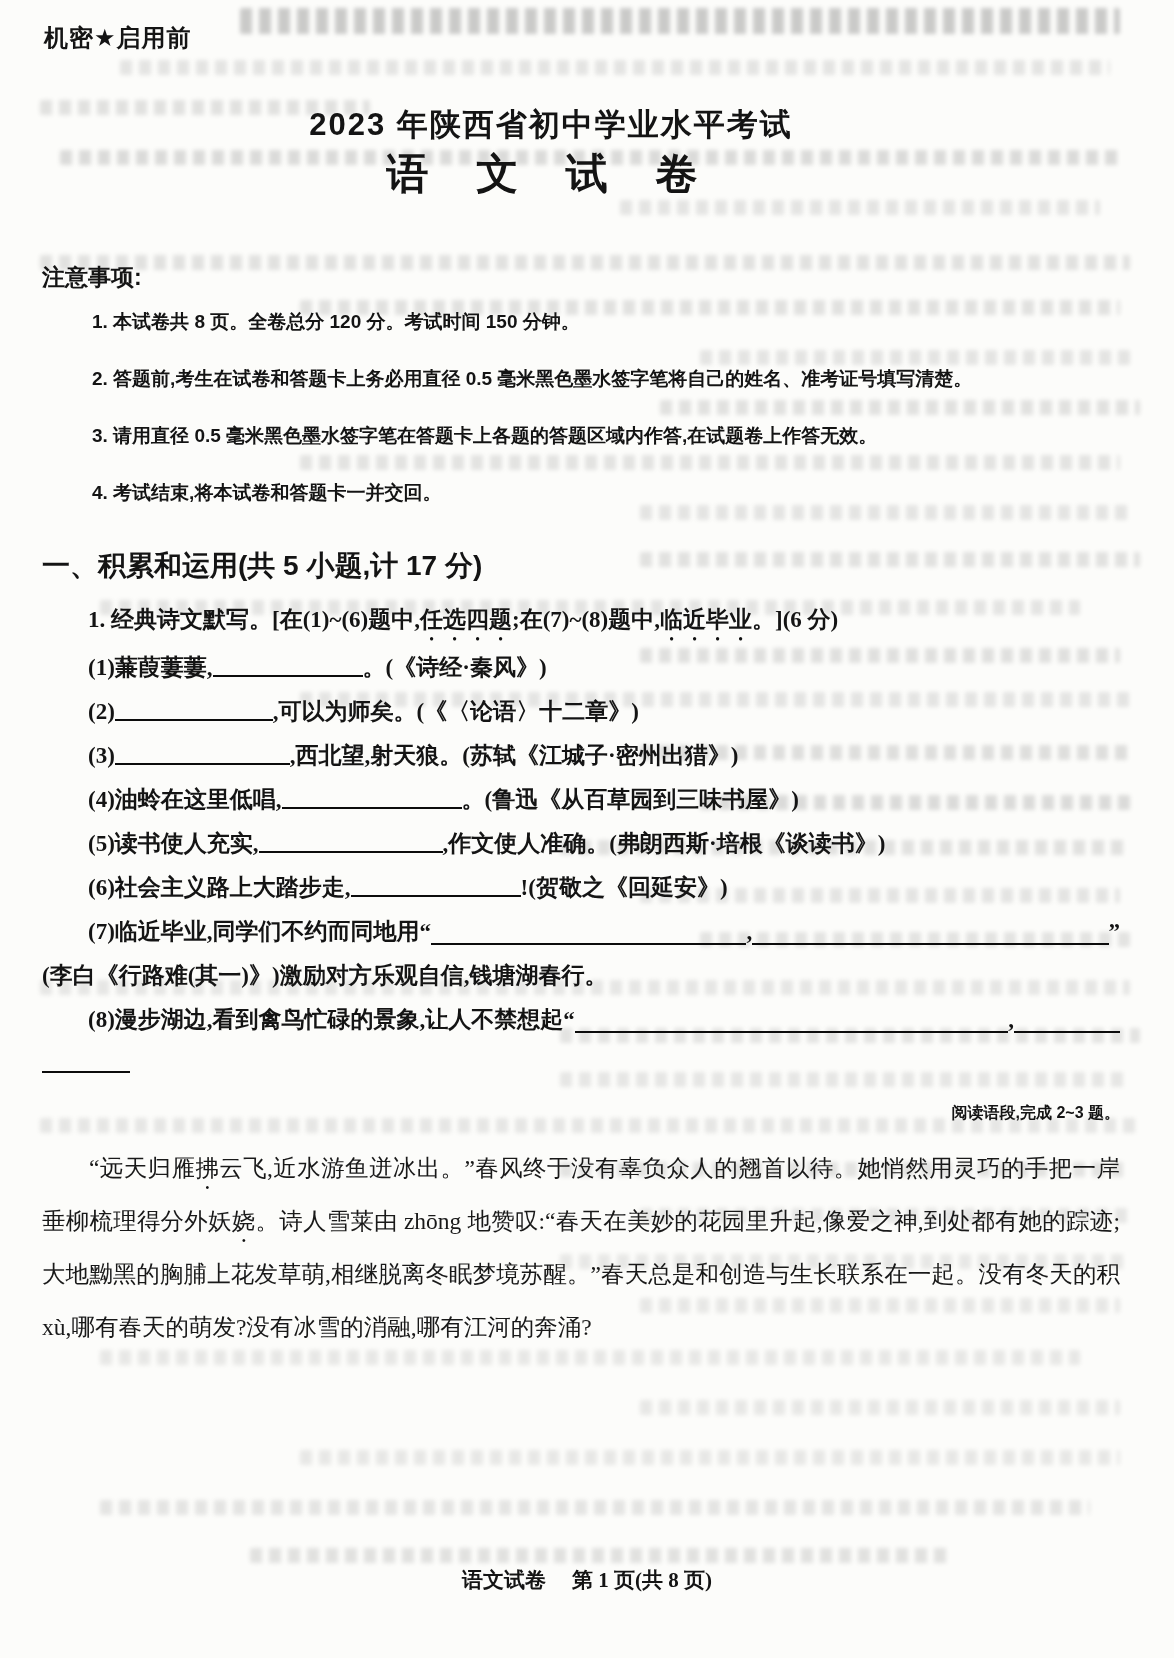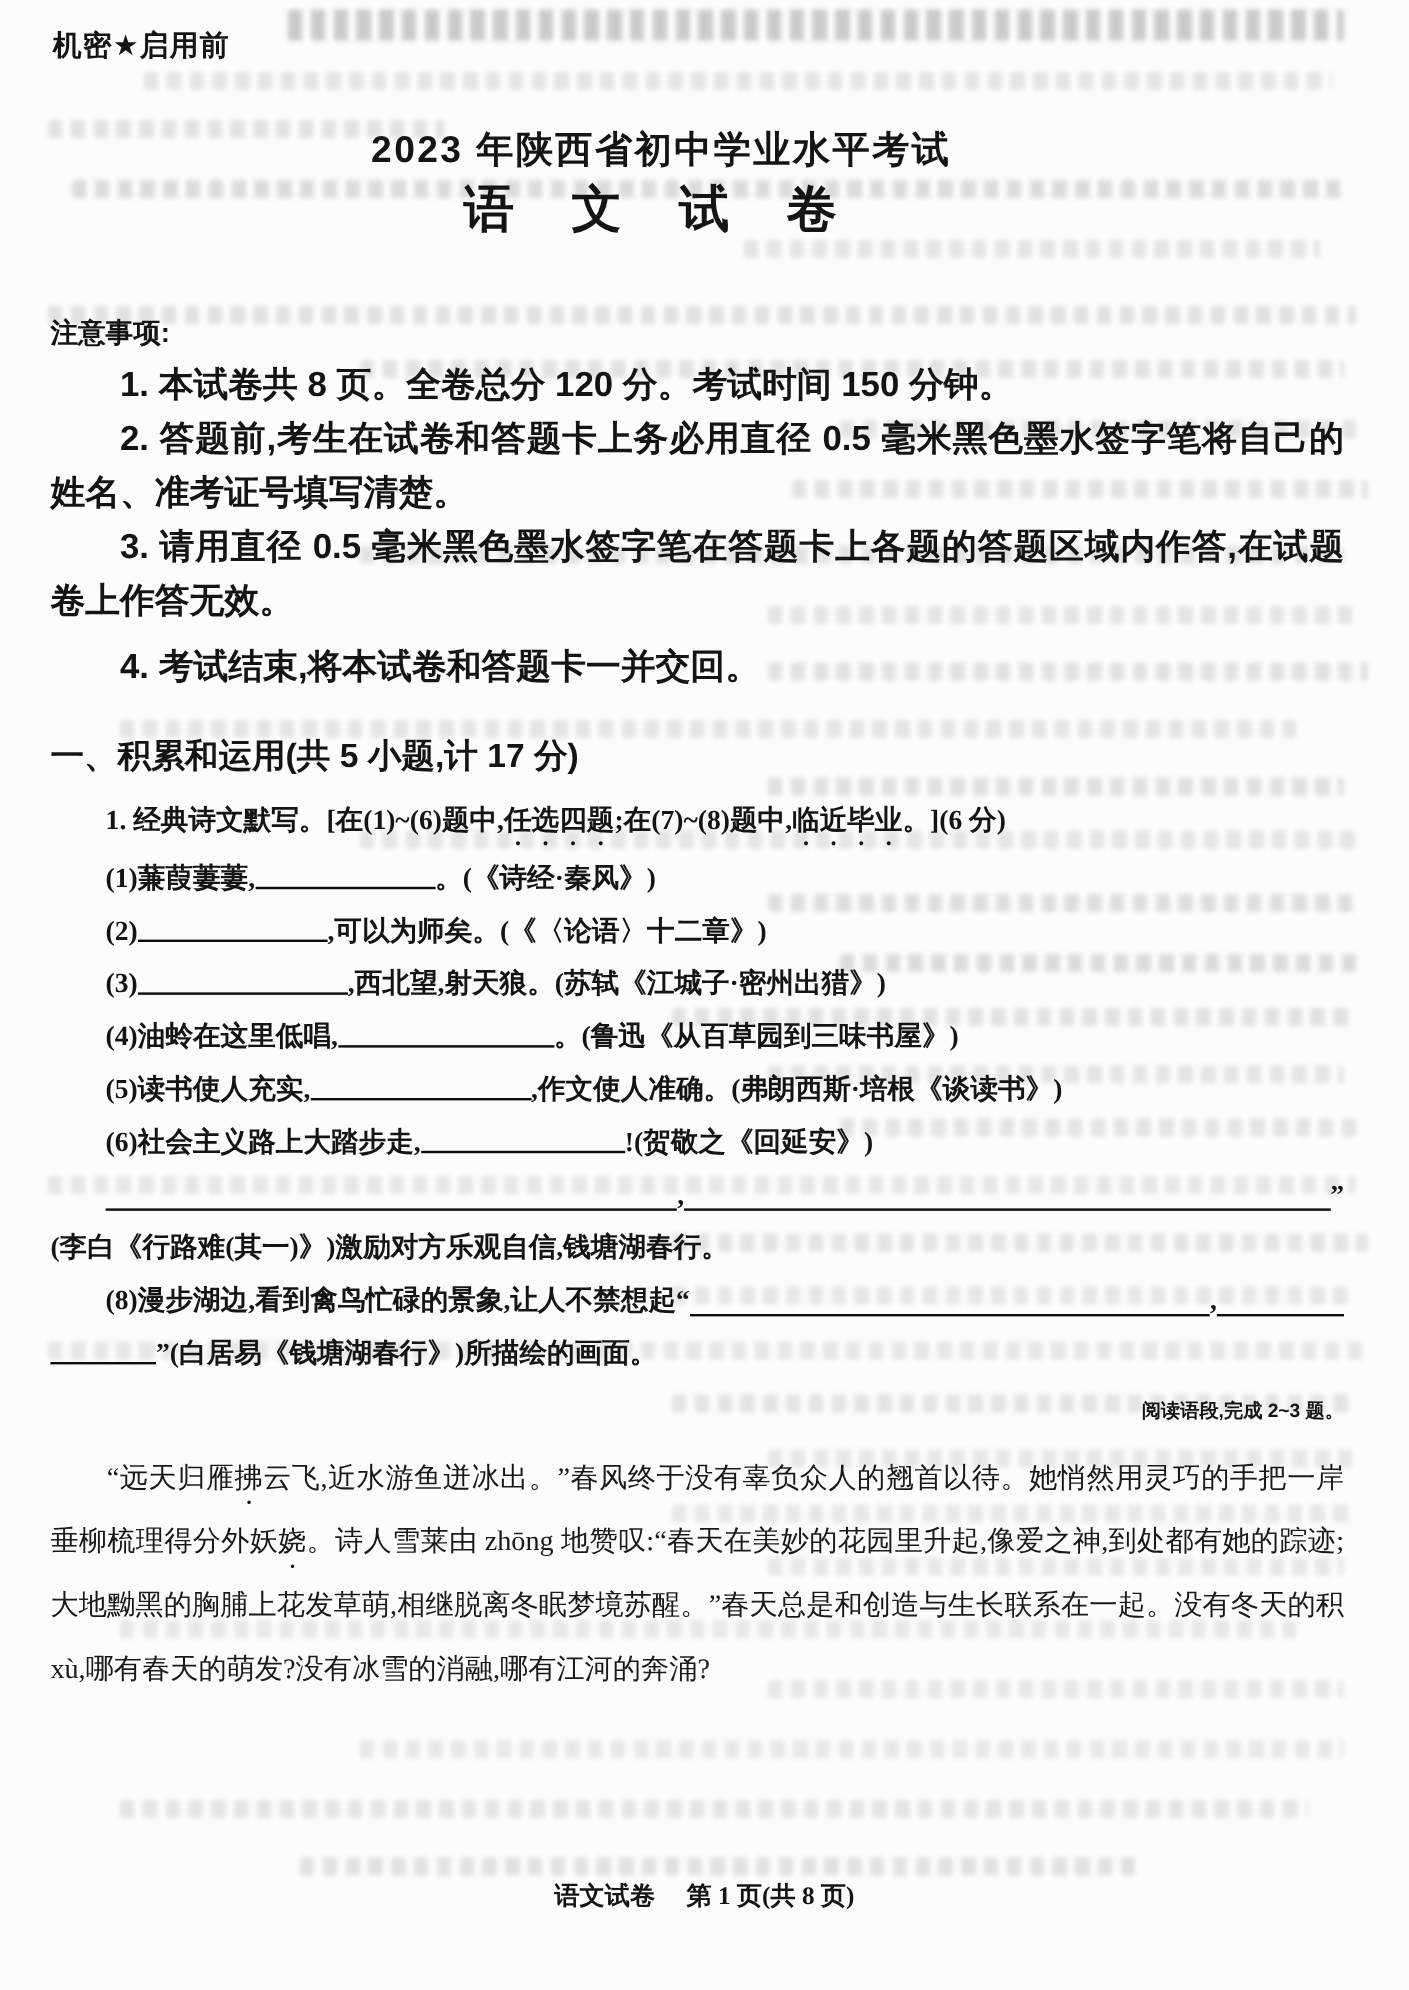--- a/index.html
+++ b/index.html
@@ -20,21 +20,21 @@
   .exam-title{
     text-align:center;font-size:31px;font-weight:700;margin-top:50px;
     transform:translateX(-30px);letter-spacing:2px;
   }
   .paper-title{
     text-align:center;font-size:42px;font-weight:700;
     transform:translateX(-30px);letter-spacing:18px;
   }
   .notice-h{font-size:23px;font-weight:700;margin-top:60px;}
   .notice-p{
-    font-size:29px;font-weight:700;line-height:45px;margin:0;
+    font-size:19px;font-weight:700;line-height:45px;margin:12px;
     text-indent:2em;text-align:justify;
   }
   .notice-p.first{margin-top:6px;}
   .notice-p.last{margin-top:10px;}
   .sec-h{font-size:28px;font-weight:700;margin-top:32px;}
   .stem{font-size:23px;font-weight:700;line-height:46px;margin-top:12px;text-indent:2em;}
   .row{
     font-size:23px;font-weight:700;line-height:44px;height:44px;
     white-space:nowrap;text-indent:2em;
   }
@@ -140,35 +140,36 @@
     <span>(4)油蛉在这里低唱,</span><span class="blank" style="width:180px"></span><span>。(鲁迅《从百草园到三味书屋》)</span>
   </div>
   <div class="row">
     <span>(5)读书使人充实,</span><span class="blank" style="width:184px"></span><span>,作文使人准确。(弗朗西斯·培根《谈读书》)</span>
   </div>
   <div class="row">
     <span>(6)社会主义路上大踏步走,</span><span class="blank" style="width:170px"></span><span>!(贺敬之《回延安》)</span>
   </div>
 
   <div class="flexline">
+    <span class="t">(7)临近毕业,同学们不约而同地用“</span>
       <span class="blank fill1"></span>
       <span class="t">,</span>
       <span class="blank fill2"></span>
       <span class="t">”</span>
   </div>
   <div class="row cont">(李白《行路难(其一)》)激励对方乐观自信,钱塘湖春行。</div>
 
   <div class="flexline">
     <span class="t">(8)漫步湖边,看到禽鸟忙碌的景象,让人不禁想起“</span>
       <span class="blank fill1"></span>
       <span class="t">,</span>
       <span class="blank" style="width:106px"></span>
   </div>
   <div class="row cont">
-    <span class="blank" style="width:88px"></span><span>”(白居易《钱塘湖春行》)所描绘的画面。</span>
+    <span class="blank" style="width:88px"></span>
   </div>
 
   <div class="intro sans">阅读语段,完成 2~3 题。</div>
 
   <p class="passage">
     <span>“远天归雁</span><span class="emdot">拂</span><span>云飞,近水游鱼迸冰出。”春风终于没有辜负众人的翘首以待。她悄然用灵巧的手把一岸垂柳梳理得分外妖</span><span class="emdot">娆</span><span>。诗人雪莱由 zhōng 地赞叹:“春天在美妙的花园里升起,像爱之神,到处都有她的踪迹;大地黝黑的胸脯上花发草萌,相继脱离冬眠梦境苏醒。”春天总是和创造与生长联系在一起。没有冬天的积 xù,哪有春天的萌发?没有冰雪的消融,哪有江河的奔涌?</span>
   </p>
 
 </div>
 

